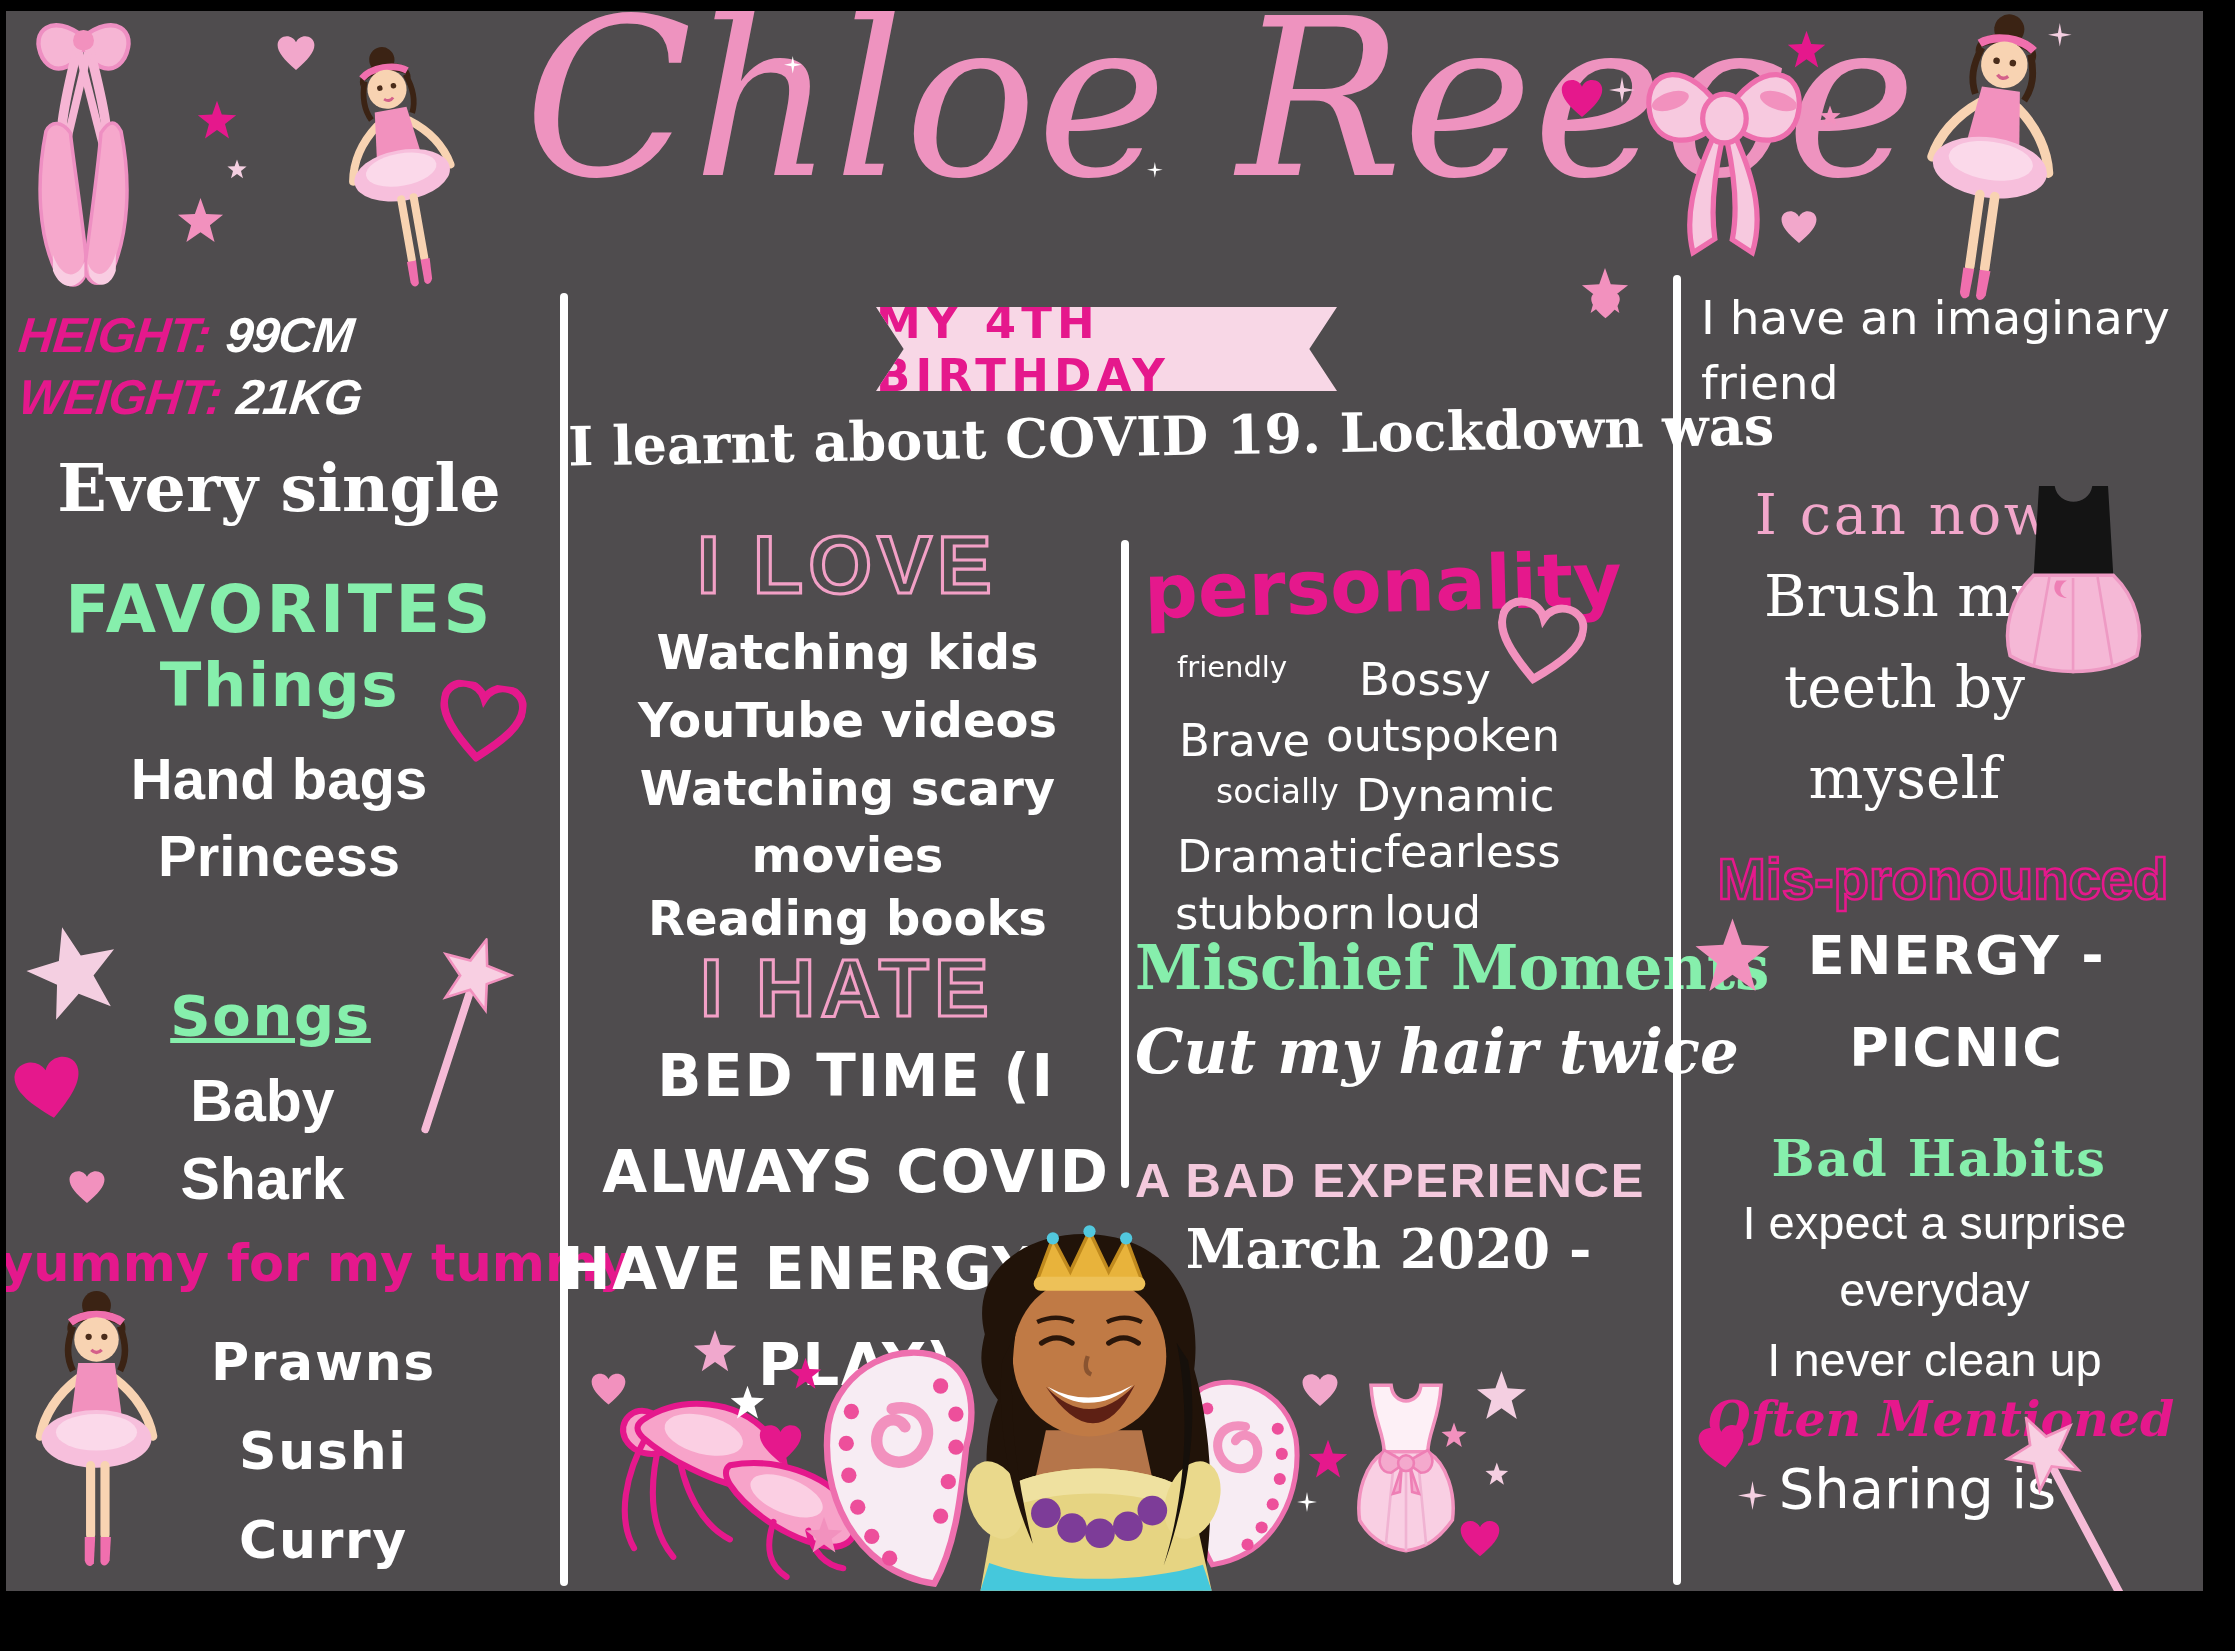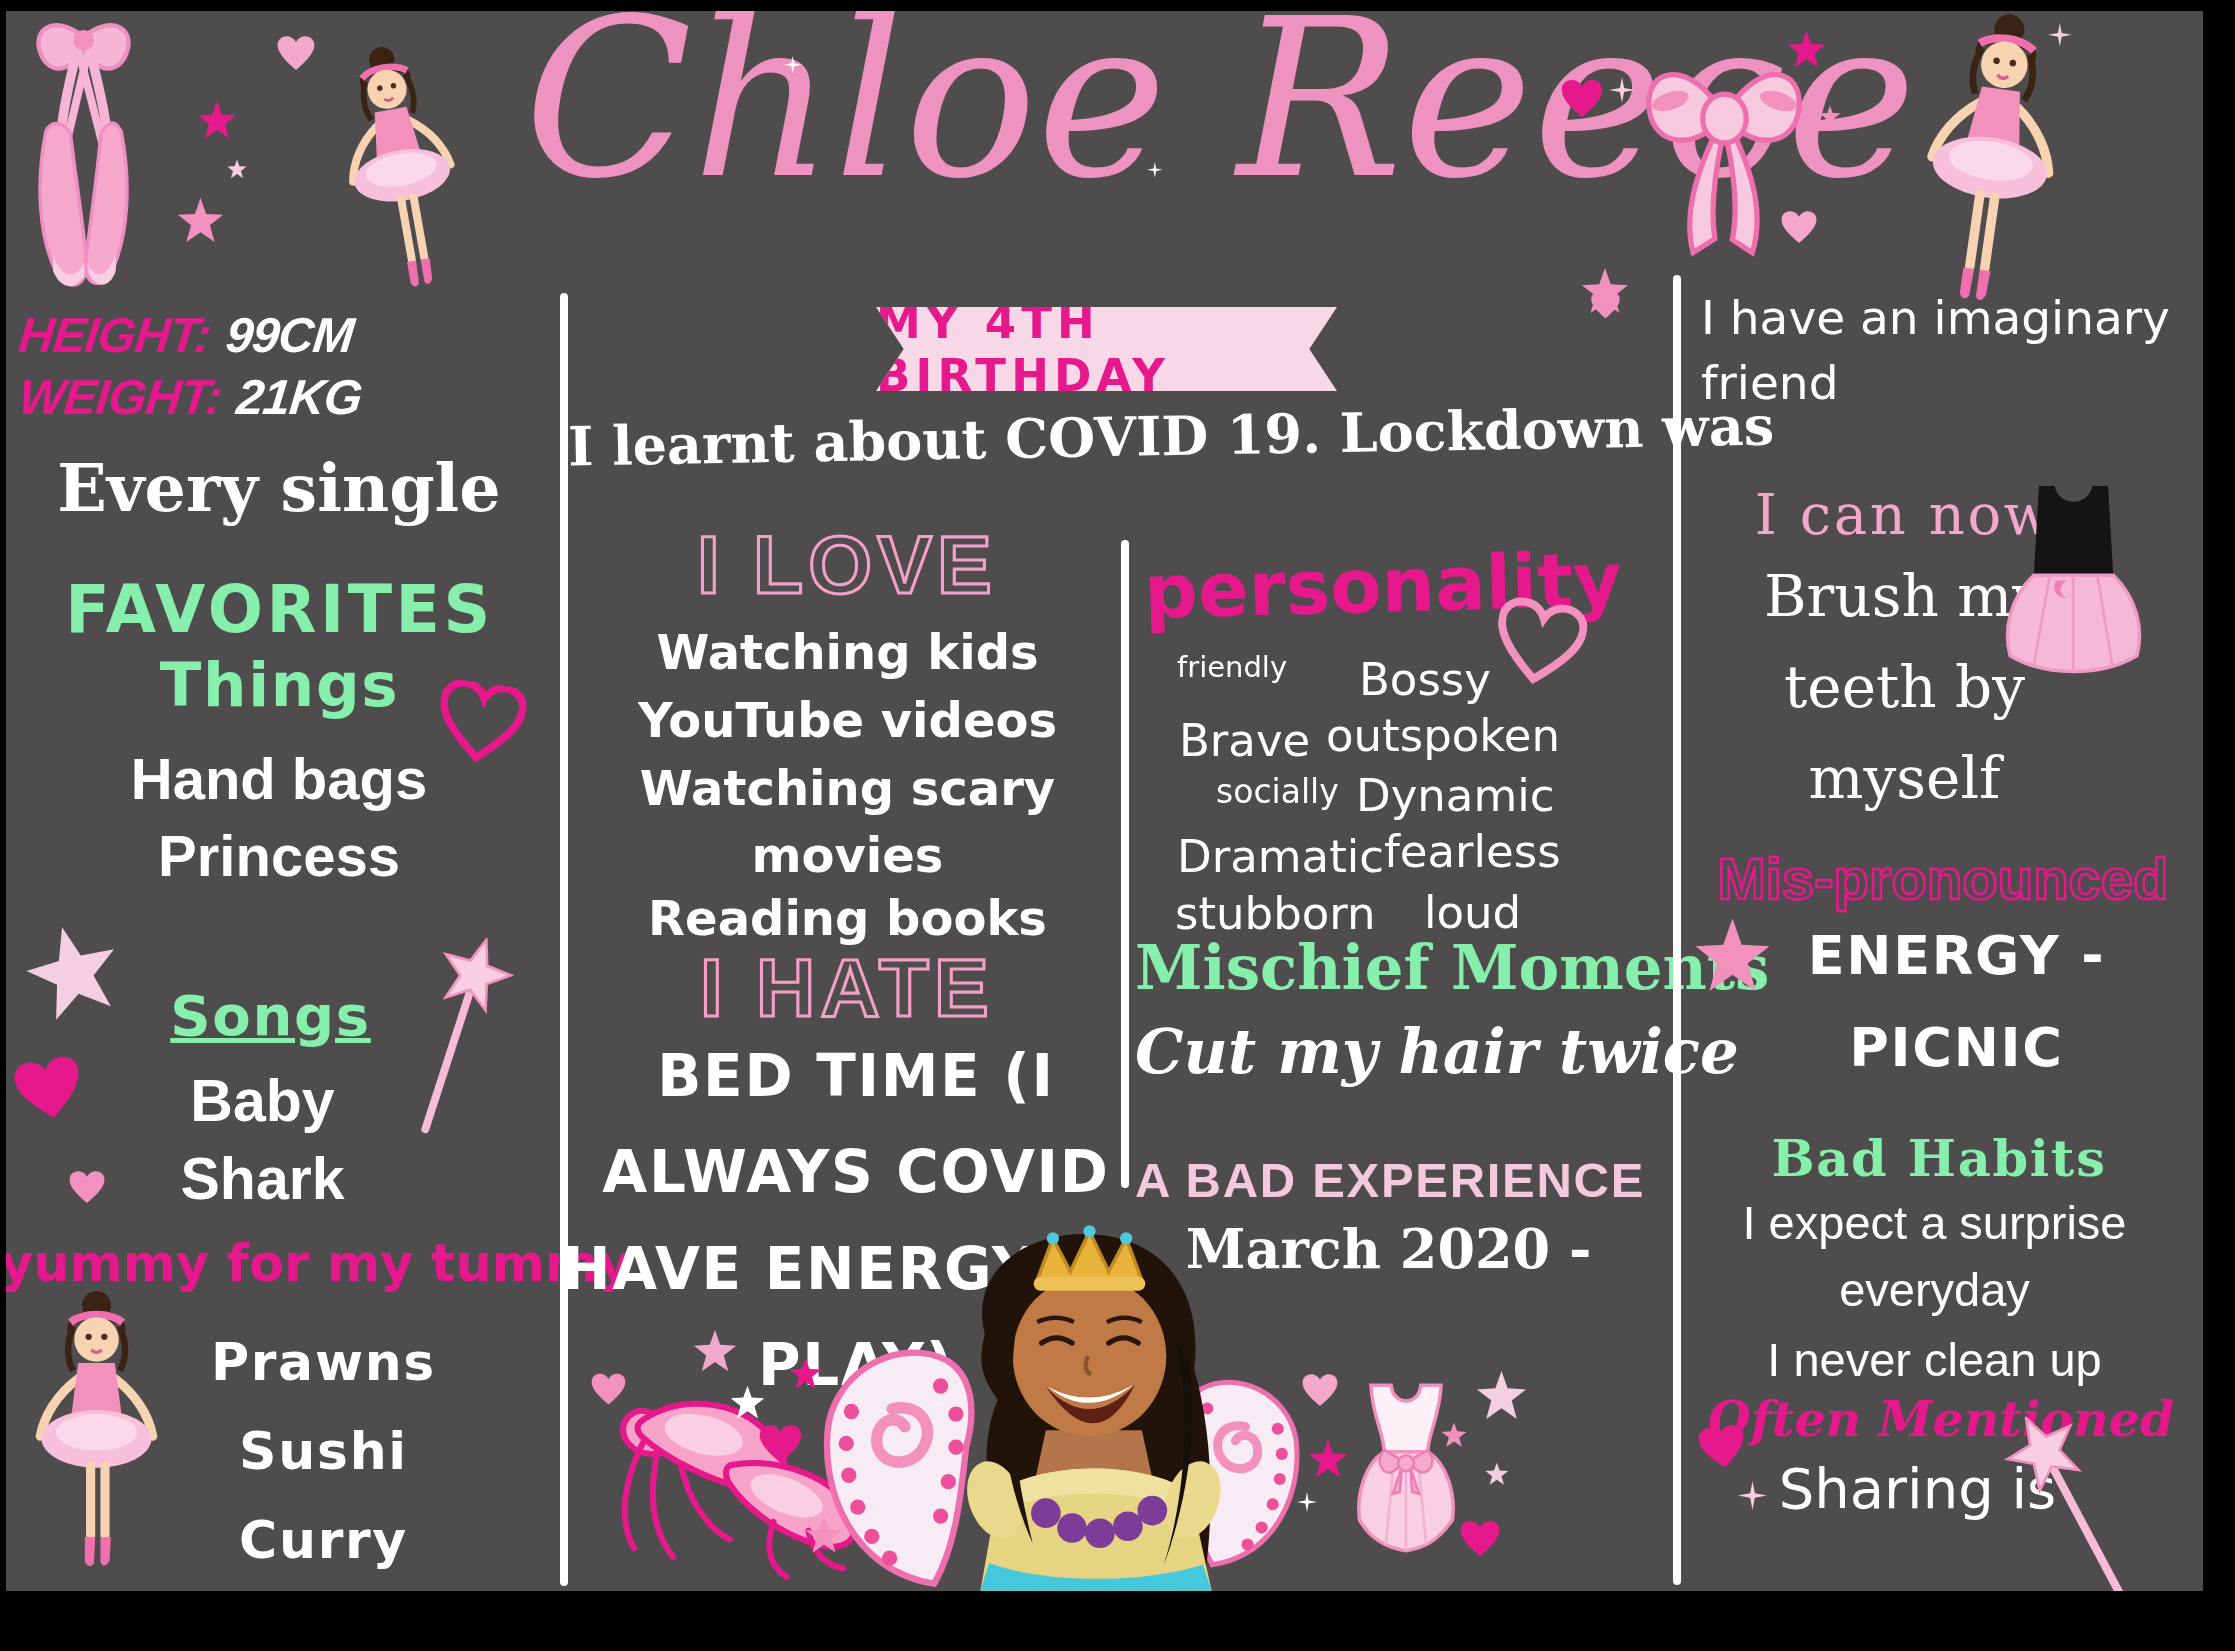--- a/index.html
+++ b/index.html
@@ -129,21 +129,21 @@
   <div class="line mag b f-round" style="left:1144px;top:547px;width:454px;font-size:75px;transform:rotate(-1.5deg);">personality</div>
   <span class="txt w f-round" style="left:1177px;top:650px;font-size:29px;">friendly</span>
   <span class="txt w f-round" style="left:1359px;top:653px;font-size:45px;">Bossy</span>
   <span class="txt w f-round" style="left:1179px;top:714px;font-size:45px;">Brave</span>
   <span class="txt w f-round" style="left:1326px;top:709px;font-size:45px;">outspoken</span>
   <span class="txt w f-round" style="left:1216px;top:772px;font-size:33px;">socially</span>
   <span class="txt w f-round" style="left:1356px;top:769px;font-size:45px;">Dynamic</span>
   <span class="txt w f-round" style="left:1177px;top:830px;font-size:45px;">Dramatic</span>
   <span class="txt w f-round" style="left:1384px;top:825px;font-size:45px;">fearless</span>
   <span class="txt w f-round" style="left:1175px;top:887px;font-size:45px;">stubborn</span>
-  <span class="txt w f-round" style="left:1384px;top:886px;font-size:45px;margin-left:40px;">loud</span>
+  <span class="txt w f-round" style="left:1384px;top:886px;font-size:45px;">loud</span>
 
   <div class="line pk f-serif b" style="left:1135px;top:936px;width:507px;font-size:61px;">Mischief Moments</div>
   <div class="line w f-serif it b" style="left:1135px;top:1020px;width:507px;font-size:61px;">Cut my hair twice</div>
   <div class="line pale f-sans b ls2" style="left:1135px;top:1155px;width:507px;font-size:49px;">A BAD EXPERIENCE</div>
   <div class="line w f-serif b" style="left:1135px;top:1221px;width:507px;font-size:54px;">March 2020 -</div>
 
   <div class="txt w f-round left-align" style="left:1701px;top:290px;font-size:47px;">I have an imaginary</div>
   <div class="txt w f-round left-align" style="left:1701px;top:355px;font-size:47px;">friend</div>
 
   <div class="line softpk f-serif" style="left:1686px;top:486px;width:437px;font-size:56px;letter-spacing:2.6px;">I can now</div>

